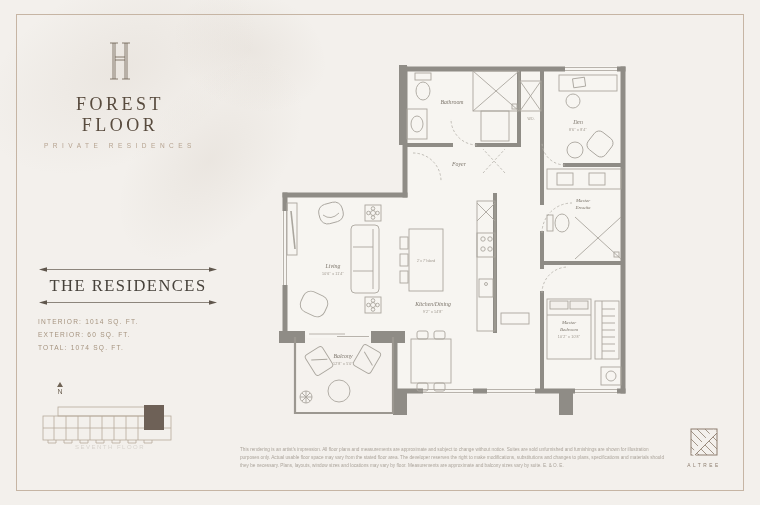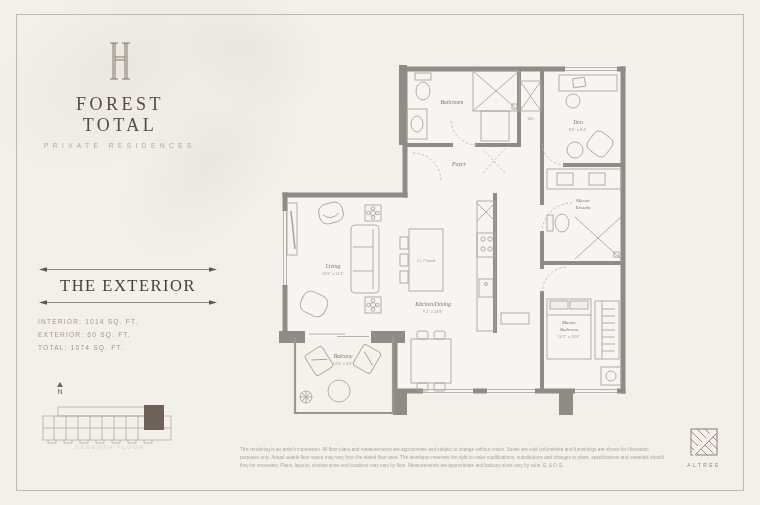--- a/index.html
+++ b/index.html
@@ -76,31 +76,31 @@
 <div class="frame"></div>
 
 <div class="brand">
   <svg class="mono" width="24" height="42" viewBox="0 0 24 42">
     <g stroke="#6b5d4f" stroke-width="0.8" fill="none">
       <path d="M5,3 V39 M7,3 V39 M17,3 V39 M19,3 V39"></path>
       <path d="M2,3 H10 M14,3 H22 M2,39 H10 M14,39 H22"></path>
       <path d="M7,17 H17 M7,20 H17"></path>
     </g>
   </svg>
-  <div class="name">FOREST TOTAL</div>
+  <div class="name">FOREST FLOOR</div>
   <div class="tagline">PRIVATE RESIDENCES</div>
 </div>
 
 <div class="unitblock">
   <svg class="rule" width="180" height="7" viewBox="0 0 180 7">
     <line x1="8" y1="3.5" x2="172" y2="3.5" stroke="#5f564c" stroke-width="0.7"></line>
     <polygon points="1,3.5 9,1.3 9,5.7" fill="#5f564c"></polygon>
     <polygon points="179,3.5 171,1.3 171,5.7" fill="#5f564c"></polygon>
   </svg>
-  <div class="uname">THE EXTERIOR</div>
+  <div class="uname">THE RESIDENCES</div>
   <svg class="rule" width="180" height="7" viewBox="0 0 180 7">
     <line x1="8" y1="3.5" x2="172" y2="3.5" stroke="#5f564c" stroke-width="0.7"></line>
     <polygon points="1,3.5 9,1.3 9,5.7" fill="#5f564c"></polygon>
     <polygon points="179,3.5 171,1.3 171,5.7" fill="#5f564c"></polygon>
   </svg>
   <div class="stats">
     <div>INTERIOR: 1014 SQ. FT.</div>
     <div>EXTERIOR: 60 SQ. FT.</div>
     <div>TOTAL: 1074 SQ. FT.</div>
   </div>

